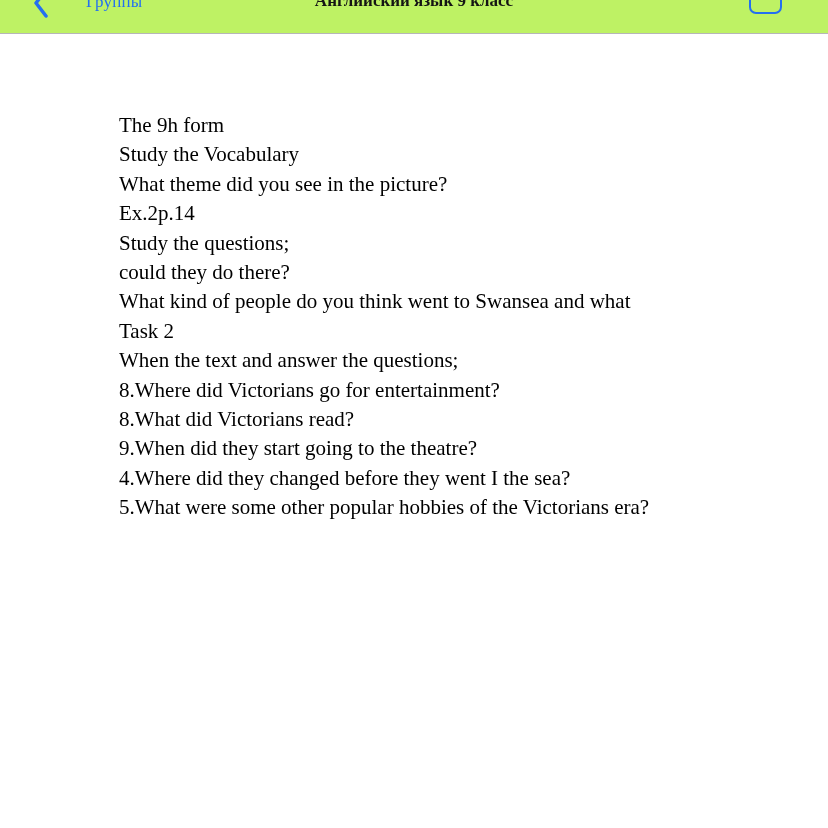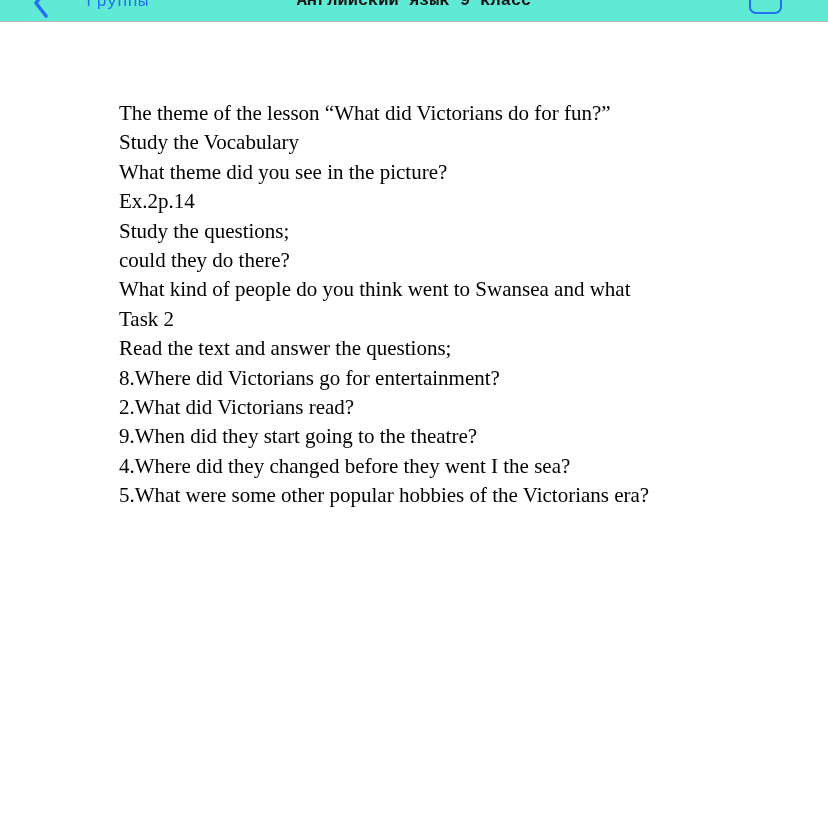--- a/index.html
+++ b/index.html
@@ -9,25 +9,25 @@
     height: 828px;
     background: #ffffff;
     overflow: hidden;
     font-family: "Liberation Serif", serif;
   }
 
   
   .app-header {
     position: relative;
     width: 828px;
-    height: 22px;
-    background: #5eead4;
+    height: 34px;
+    background: #bef264;
     border-bottom: 1px solid #b6b6b8;
     overflow: hidden;
-    font-family: Liberation Mono, monospace;
+    font-family: Liberation Serif, serif;
     box-sizing: border-box;
   }
   .back-chevron {
     position: absolute;
     left: 33px;
     top: -12px;
     width: 16px;
     height: 30px;
   }
   .back-chevron svg { display: block; }
@@ -84,27 +84,27 @@
     <svg width="16" height="30" viewBox="0 0 16 30">
       <polyline points="13,2 3,15 13,28" fill="none" stroke="#2470f0" stroke-width="3.5" stroke-linecap="round" stroke-linejoin="round"></polyline>
     </svg>
   </span>
   <span class="back-label">Группы</span>
   <span class="header-title">Английский язык 9 класс</span>
   <span class="share-box"></span>
 </div>
 
 <div class="doc">
-  <div class="line">The theme of the lesson “What did Victorians do for fun?”</div>
+  <div class="line">The 9h form</div>
   <div class="line">Study the Vocabulary</div>
   <div class="line">What theme did you see in the picture?</div>
   <div class="line">Ex.2p.14</div>
   <div class="line">Study the questions;</div>
   <div class="line">could they do there?</div>
   <div class="line">What kind of people do you think went to Swansea and what</div>
   <div class="line">Task 2</div>
-  <div class="line">Read the text and answer the questions;</div>
+  <div class="line">When the text and answer the questions;</div>
   <div class="line">8.Where did Victorians go for entertainment?</div>
-  <div class="line">2.What did Victorians read?</div>
+  <div class="line">8.What did Victorians read?</div>
   <div class="line">9.When did they start going to the theatre?</div>
   <div class="line">4.Where did they changed before they went I the sea?</div>
   <div class="line">5.What were some other popular hobbies of the Victorians era?</div>
 </div>
 
 </body></html>

